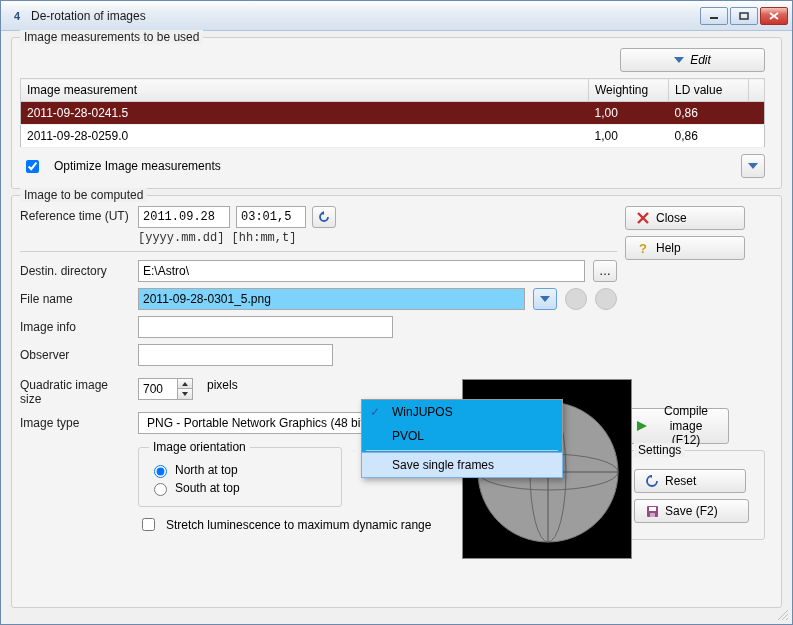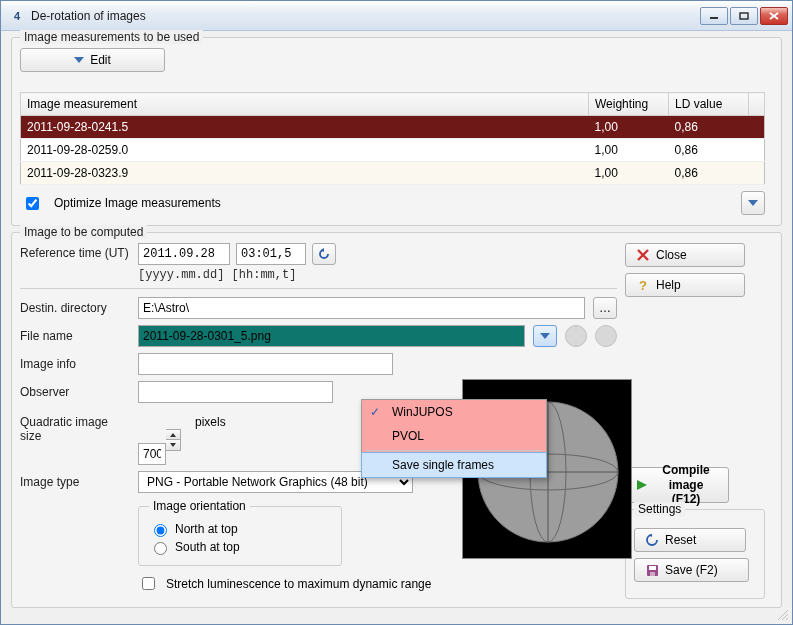--- a/index.html
+++ b/index.html
@@ -7,21 +7,21 @@
   .window { width: 793px; height: 625px; border: 1px solid #6b8aae; background: #f0f0f0; position: relative; display: flex; flex-direction: column; }
   .titlebar { height: 30px; background: linear-gradient(#fdfefe, #e6edf5 40%, #d6e1ef); display: flex; align-items: center; padding: 0 4px 0 8px; border-bottom: 1px solid #b0c4de; }
   .titlebar .app-icon { width: 16px; height: 16px; margin-right: 6px; display:flex; align-items:center; justify-content:center; font-weight:bold; color:#2a4d7f; font-size:11px;}
   .titlebar .title { flex: 1; color: #1a1a1a; }
   .titlebar .win-btns { display: flex; gap: 2px; }
   .win-btn { width: 28px; height: 18px; border: 1px solid #7a94b8; border-radius: 2px; background: linear-gradient(#f4f8fc, #d0def0); display:flex; align-items:center; justify-content:center; font-size:10px; }
   .win-btn.close { background: linear-gradient(#f6c3b8, #d9645a 40%, #c9342a); color:#fff; border-color:#a03028;}
   .content { flex:1; padding: 6px 10px 10px 10px; display:flex; flex-direction:column; position:relative;}
   .group { border: 1px solid #cfcfcf; border-radius:3px; padding: 10px 16px 8px 8px; margin-bottom: 6px; position:relative; background:#f4f4f4; }
   .group-title { position:absolute; top:-8px; left:8px; background:#f0f0f0; padding:0 4px; color:#222; }
-  .edit-btn-row { display:flex; justify-content:flex-start; margin-bottom:20px;}
+  .edit-btn-row { display:flex; justify-content:flex-end; margin-bottom:6px;font-style:italic;}
   .btn { height:24px; border:1px solid #adadad; border-radius:3px; background:linear-gradient(#fdfdfd,#e8e8e8); display:inline-flex; align-items:center; padding:0 10px; gap:6px; cursor:default; }
   .btn.wide { width:145px; justify-content:center;}
   .btn.side { width:120px; justify-content:flex-start;}
   .btn.tall { height:36px; justify-content:center; text-align:center; line-height:1.2;}
   .icon { width:14px; height:14px; display:inline-flex; align-items:center; justify-content:center;}
   table.meas { width:100%; border-collapse:collapse; background:#fff; border:1px solid #c0c0c0;}
   table.meas th { background:linear-gradient(#fafafa,#eaeaea); text-align:left; padding:4px 6px; border:1px solid #d0d0d0; font-weight:normal;}
   table.meas td { padding:4px 6px; border-bottom:1px solid #eee;}
   table.meas tr.sel td { background:#6f1818; color:#fff;}
   table.meas tr.alt td { background:#fbf9ef;}
@@ -30,21 +30,21 @@
   .row { display:flex; align-items:center; gap:8px; margin-bottom:6px;}
   .label { width:110px; color:#222;}
   input[type=text].field, select.field { height:22px; border:1px solid #a9a9a9; background:#fff; padding:0 4px;}
   .compute-body { display:flex; gap:8px;}
   .compute-left { flex:1;}
   .compute-right { width:140px; display:flex; flex-direction:column; gap:6px;}
   .small-btn { width:24px; height:22px; border:1px solid #adadad; border-radius:3px; background:linear-gradient(#fdfdfd,#e8e8e8); display:flex; align-items:center; justify-content:center;}
   .small-btn.active { background:linear-gradient(#eaf3fc,#c8dff7); border-color:#6a9ed8;}
   .grey-circ { width:22px; height:22px; border-radius:50%; background:#d8d8d8; border:1px solid #c2c2c2;}
   .preview-area { position:absolute; right:160px; top:348px; width:170px; height:180px; background:#000; border:1px solid #888;}
-  .dropdown-pop { position:absolute; left:360px; top:368px; width:186px; background:#fca5a5; border:1px solid #9b9b9b; box-shadow:2px 3px 6px rgba(0,0,0,0.3); z-index:20;}
+  .dropdown-pop { position:absolute; left:360px; top:368px; width:202px; background:#0ea5e9; border:1px solid #9b9b9b; box-shadow:2px 3px 6px rgba(0,0,0,0.3); z-index:20;}
   .dropdown-pop .item { display:flex; align-items:center; padding:5px 8px 5px 30px; position:relative;}
   .dropdown-pop .item.checked::before { content:"✓"; position:absolute; left:8px; color:#2a5db0;}
   .dropdown-pop .item.hl { background:#cfe5fb; border:1px solid #7ab3ea; margin:-1px;}
   .dropdown-pop .sep { height:1px; background:#c8c8c8; margin:2px 4px;}
   fieldset.orient { border:1px solid #cfcfcf; border-radius:3px; padding:6px 10px 8px 10px; width:204px; margin-left:118px;}
   fieldset.orient legend { padding:0 4px;}
   .radio-row { display:flex; align-items:center; gap:5px; margin:2px 0;}
   .settings-group { border:1px solid #cfcfcf; border-radius:3px; padding:18px 8px 10px 8px; position:relative; background:#f4f4f4;}
   .settings-group .stitle { position:absolute; top:-8px; left:8px; background:#f0f0f0; padding:0 4px;text-align:right;}
   .sep-h { height:1px; background:#cfcfcf; margin:4px 0 8px 0;}
@@ -105,26 +105,20 @@
               <td>1,00</td>
               <td>0,86</td>
               <td></td>
             </tr>
             <tr class="">
               <td>2011-09-28-0259.0</td>
               <td>1,00</td>
               <td>0,86</td>
               <td></td>
             </tr>
-            <tr class="alt">
-              <td>2011-09-28-0323.9</td>
-              <td>1,00</td>
-              <td>0,86</td>
-              <td></td>
-            </tr>
           </tbody>
       </table>
       <div class="opt-row">
         <input type="checkbox" checked="" style="">
         <span>Optimize Image measurements</span>
         <div class="down-btn">
             <span class="tri-down"></span>
           </div>
       </div>
     </div>
@@ -156,21 +150,21 @@
           <div class="row">
             <div class="label">Destin. directory</div>
             <input type="text" class="field" style="flex: 1 1 0%;" value="E:\Astro\">
             <div class="small-btn">
                 <span>…</span>
               </div>
           </div>
 
           <div class="row">
             <div class="label">File name</div>
-            <input type="text" class="field" style="flex: 1 1 0%; background: #0f766e;" value="2011-09-28-0301_5.png">
+            <input type="text" class="field" style="flex: 1 1 0%; background: #7dd3fc;" value="2011-09-28-0301_5.png">
             <div class="small-btn active">
                 <span class="tri-down"></span>
               </div>
             <div class="grey-circ"></div>
             <div class="grey-circ"></div>
           </div>
 
           <div class="row">
             <div class="label">Image info</div>
             <input type="text" class="field" style="width: 255px;" value="">
@@ -179,21 +173,21 @@
           <div class="row">
             <div class="label">Observer</div>
             <input type="text" class="field" style="width: 195px;" value="">
           </div>
 
           <div style="height:6px;"></div>
 
           <div class="row" style="align-items:flex-start;">
             <div class="label">Quadratic image size</div>
             <div style="display:flex;align-items:center;gap:0;">
-              <input type="text" class="field" style="width: 28px; margin-top: 28px;" value="700">
+              <input type="text" class="field" style="width: 40px;" value="700">
               <div style="display:flex;flex-direction:column;border:1px solid #a9a9a9;border-left:none;">
                 <div style="width:14px;height:10px;border-bottom:1px solid #a9a9a9;background:linear-gradient(#fafafa,#e4e4e4);display:flex;align-items:center;justify-content:center;">
                     <svg width="6" height="4">
                       <path d="M0 4 L3 0 L6 4 Z" fill="#333"></path>
                     </svg>
                   </div>
                 <div style="width:14px;height:10px;background:linear-gradient(#fafafa,#e4e4e4);display:flex;align-items:center;justify-content:center;">
                     <svg width="6" height="4">
                       <path d="M0 0 L3 4 L6 0 Z" fill="#333"></path>
                     </svg>
@@ -239,21 +233,21 @@
               </span>
             <span>Close</span>
           </div>
           <div class="btn side">
             <span class="icon" style="color:#caa020;font-weight:bold;font-size:13px;">?</span>
             <span>Help</span>
           </div>
 
           <div style="flex:1"></div>
 
-          <div class="btn side tall" style="width:104px;font-weight:bold;">
+          <div class="btn side tall" style="width:104px;">
             <span class="icon">
                 <svg width="12" height="12">
                   <path d="M1 1 L11 6 L1 11 Z" fill="#2e9a2e"></path>
                 </svg>
               </span>
             <span style="text-align:center">Compile image (F12)</span>
           </div>
 
           <div class="settings-group">
             <span class="stitle">Settings</span>

